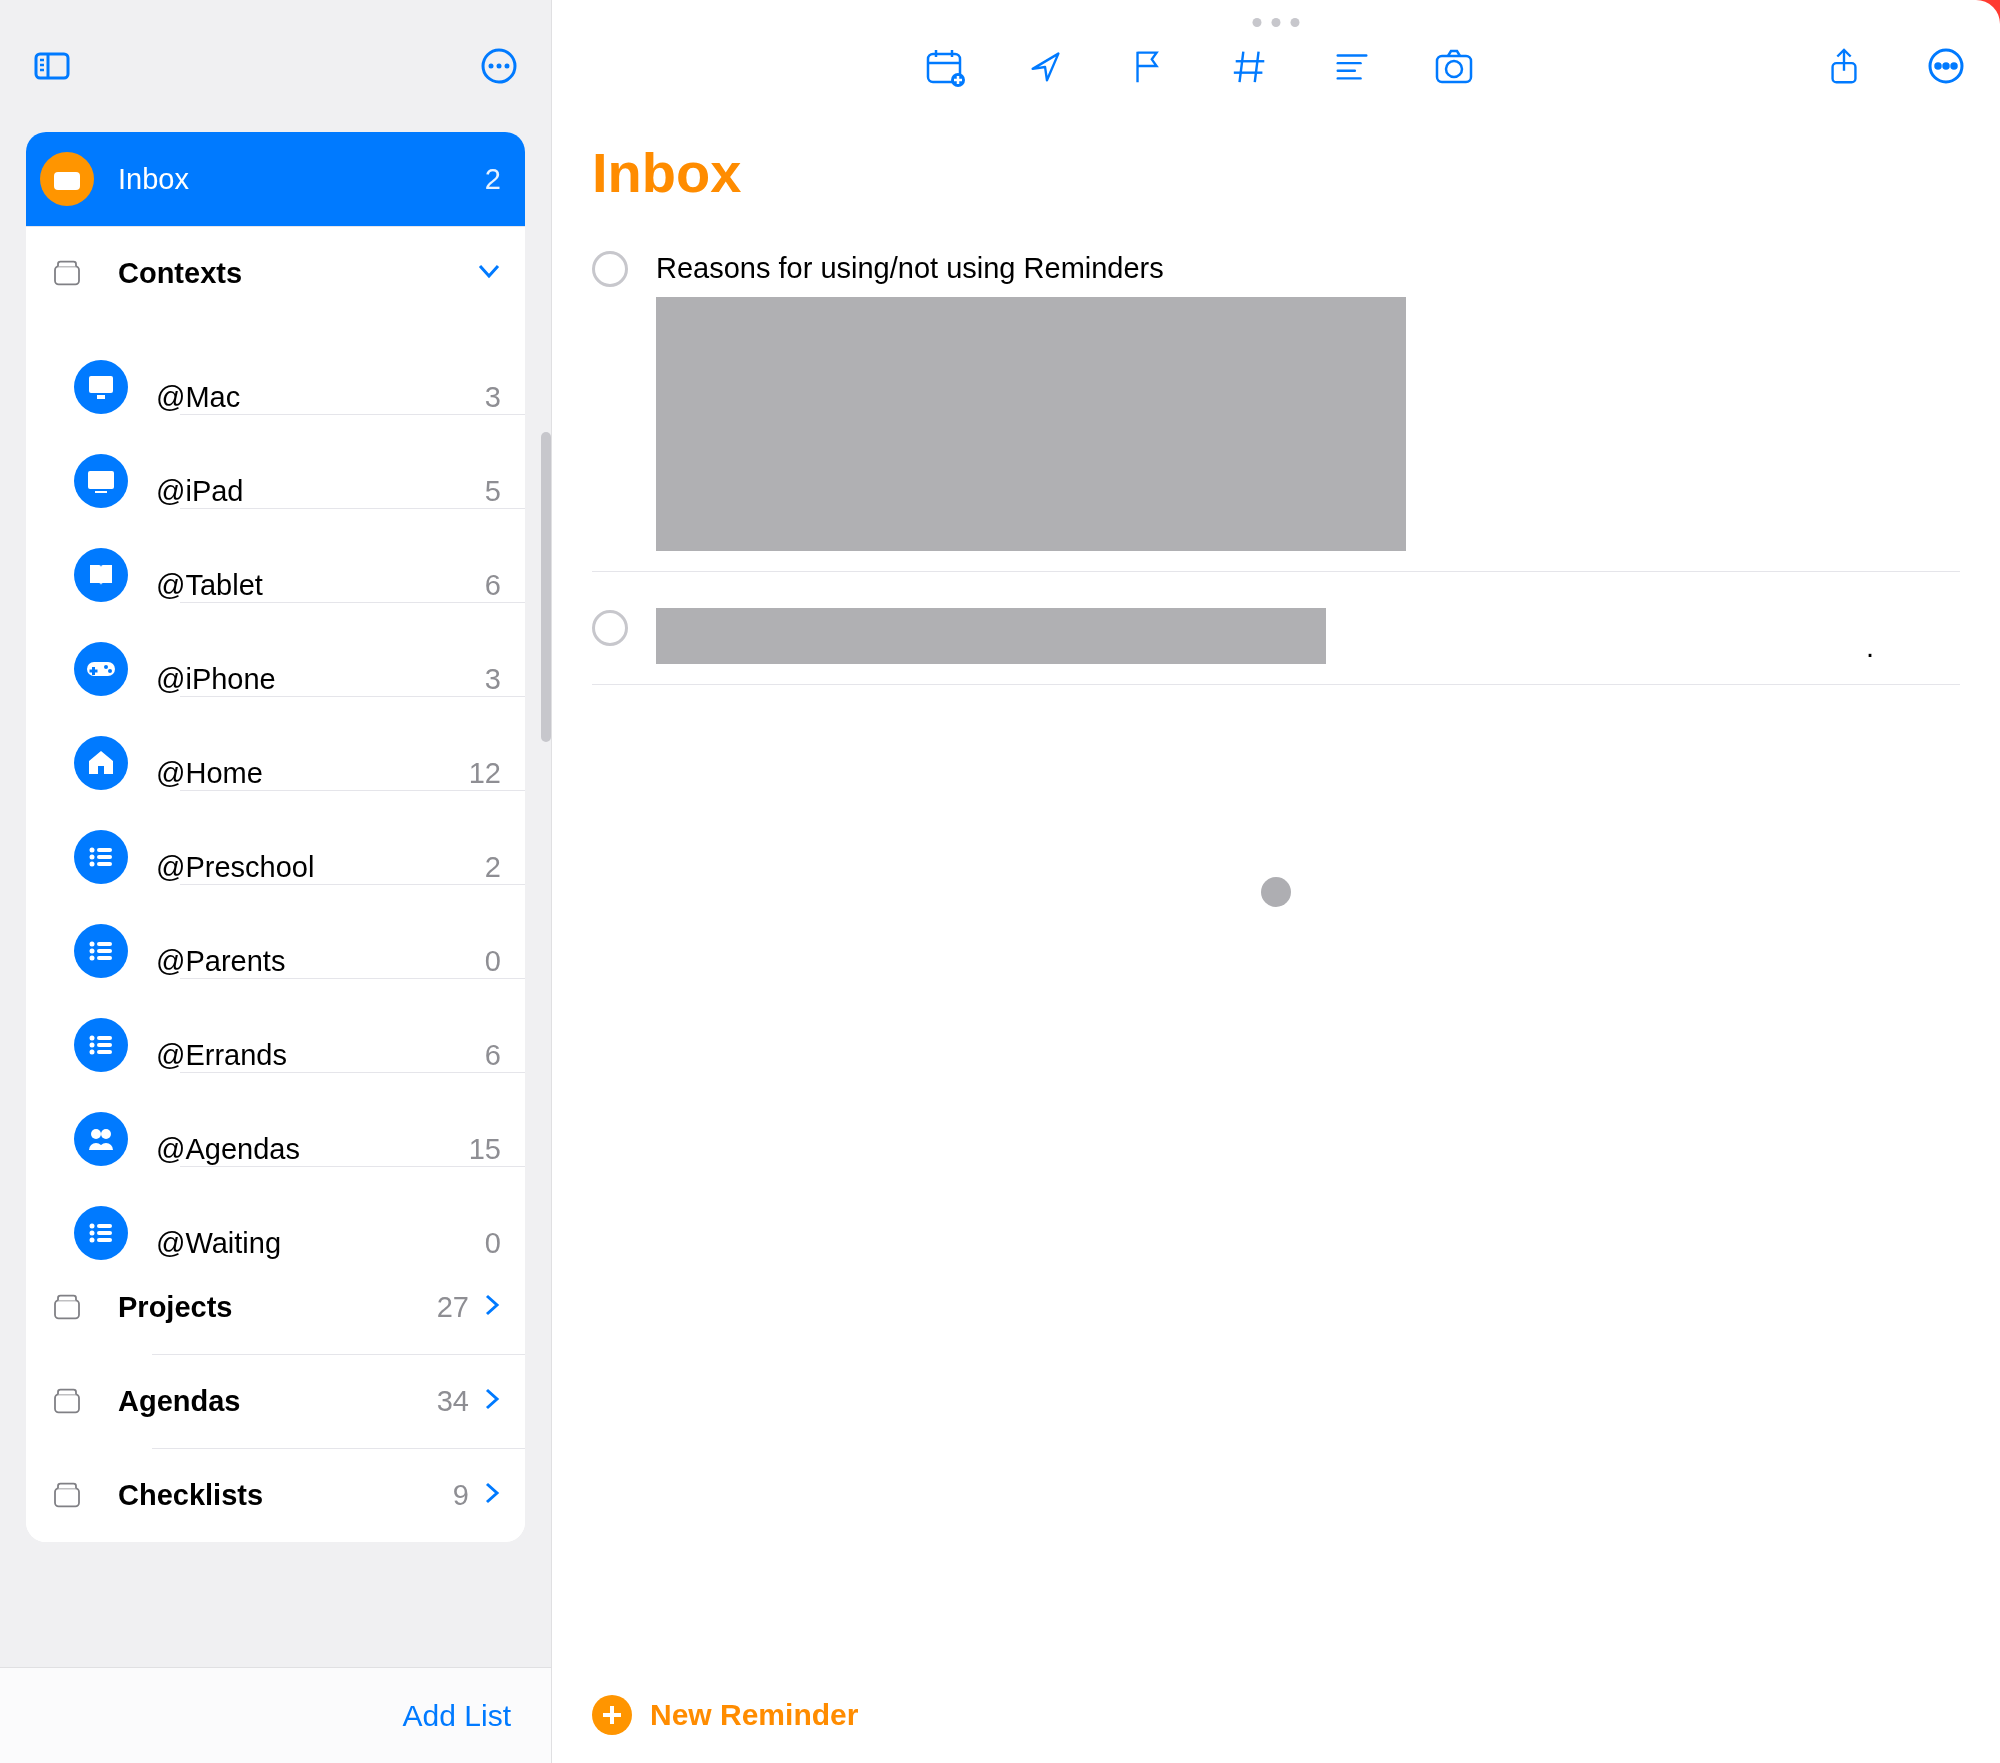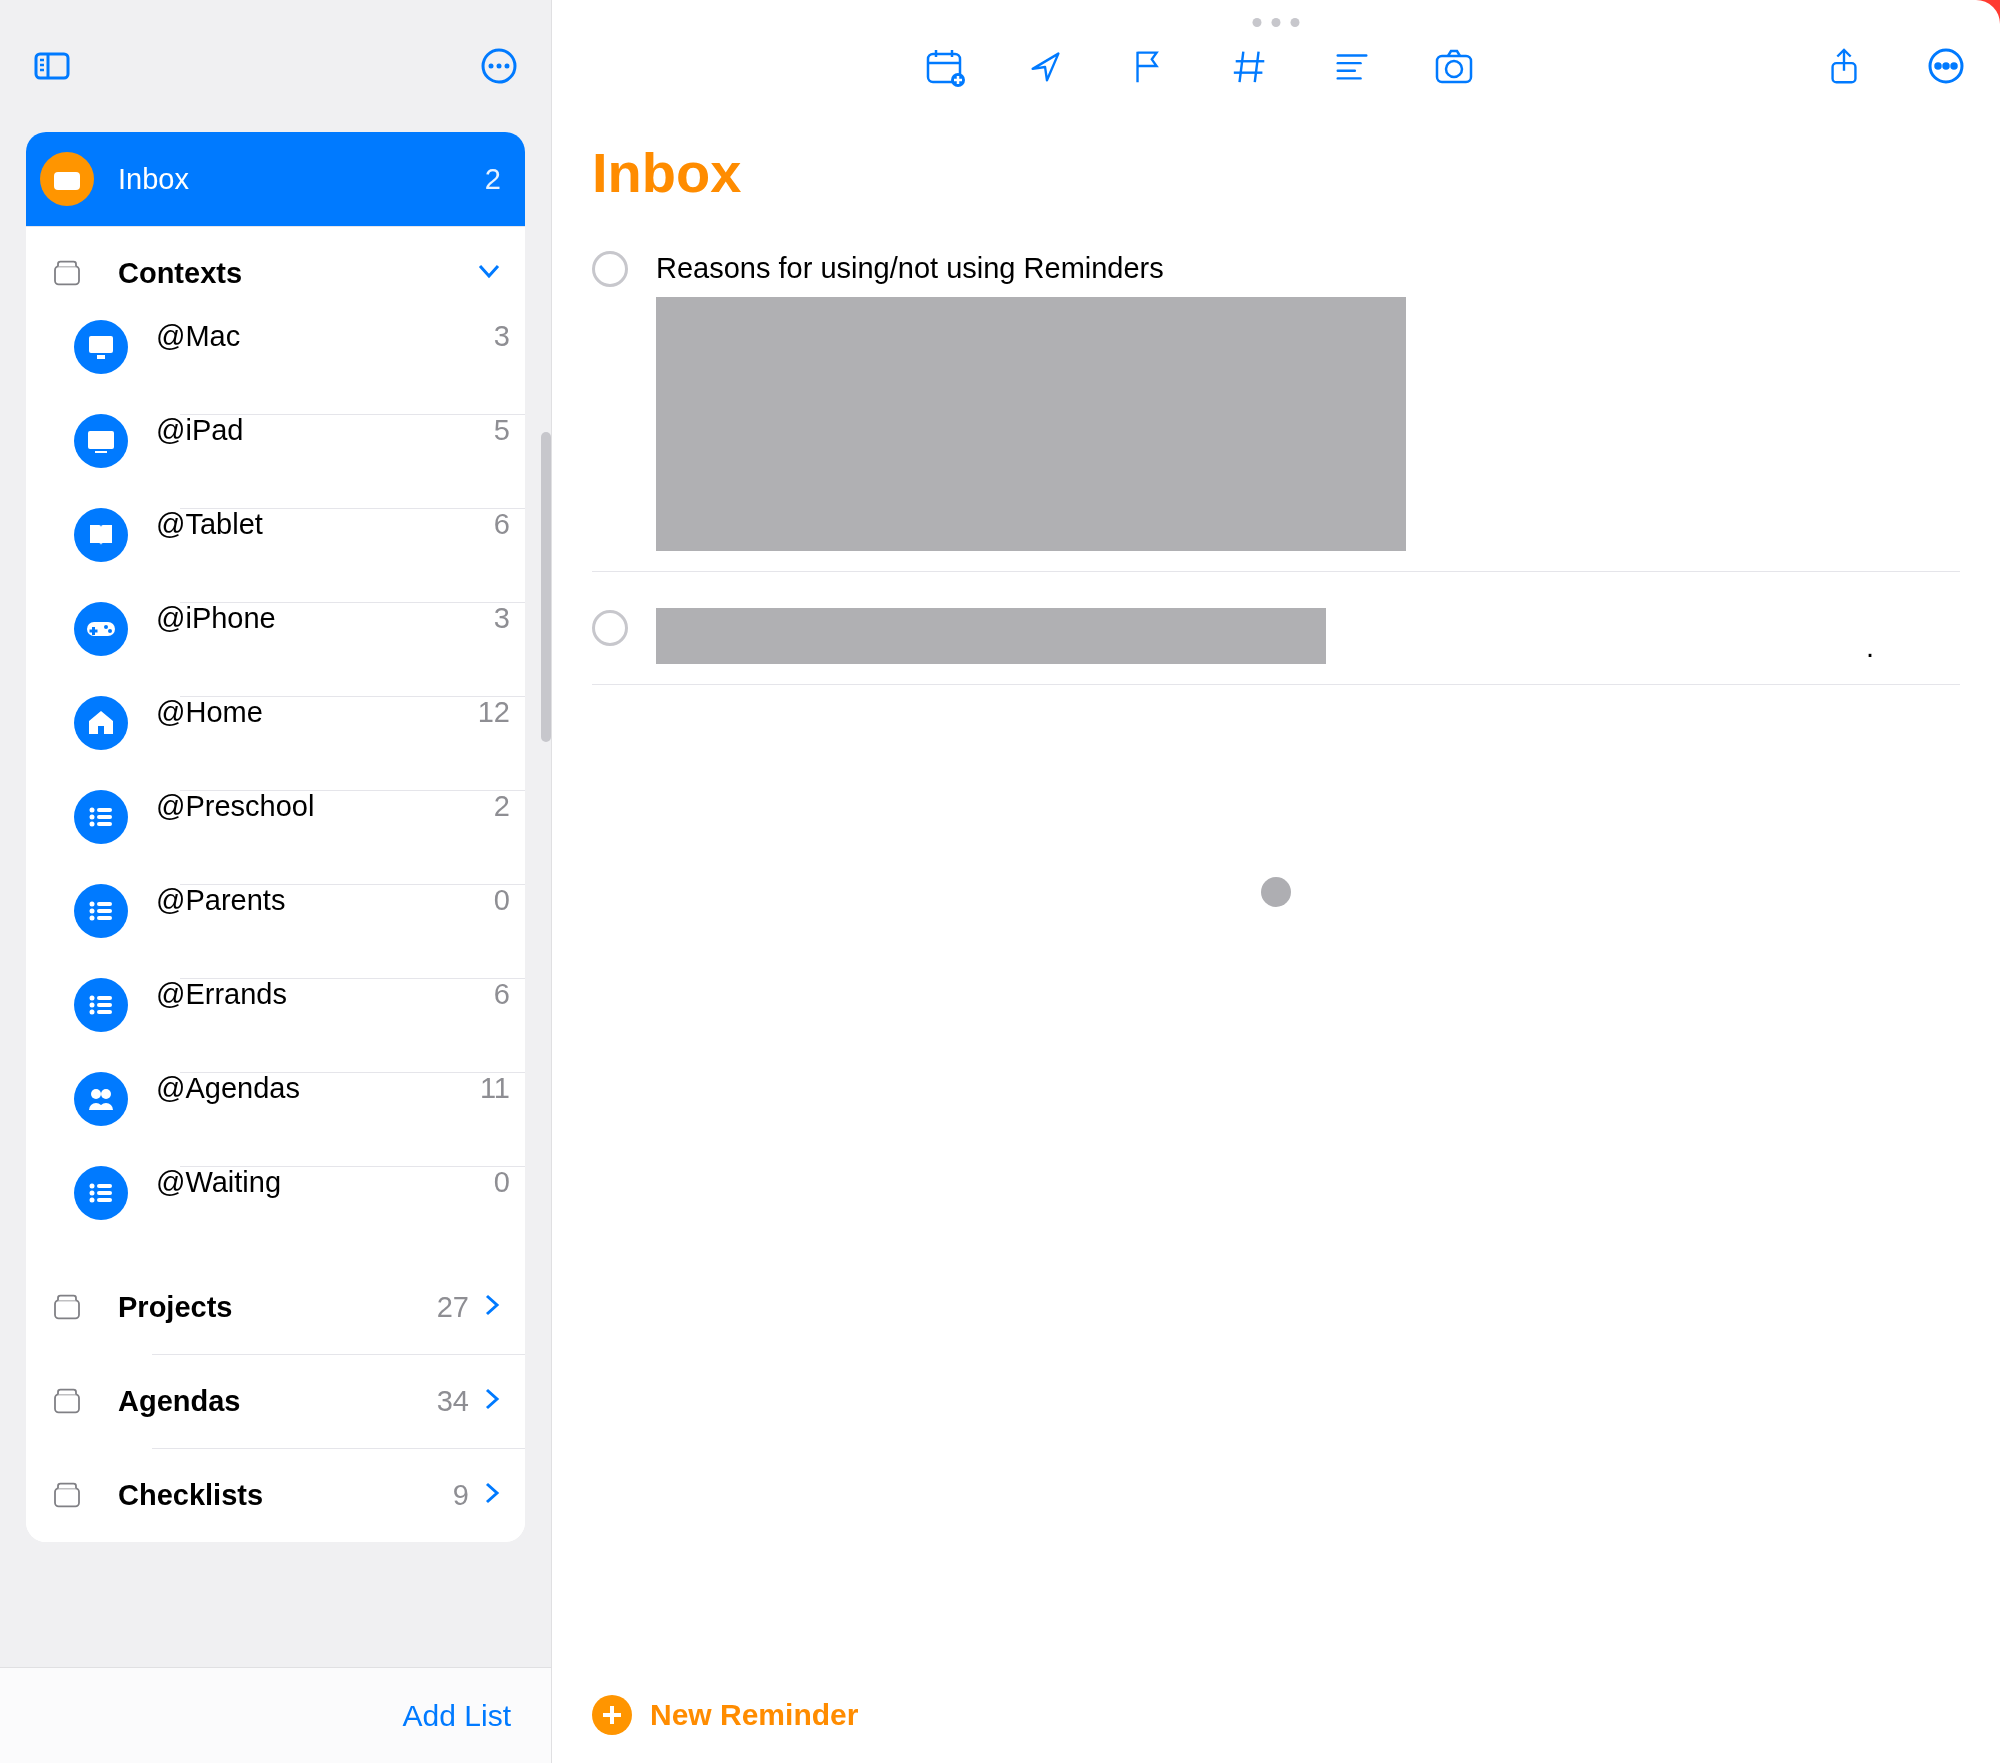--- a/index.html
+++ b/index.html
@@ -40,21 +40,21 @@
   .row .ic svg{width:30px;height:30px;fill:#fff;}
   .row .ic.folder-ic{background:none;width:50px;height:50px;margin-right:26px;margin-left:2px;}
   .row .label{flex:1;font-size:29px;font-weight:400;}
   .row .label.bold{font-weight:600;}
   .row .count{font-size:29px;color:var(--gray-text);}
   .row .chev{margin-left:14px;}
   .row .chev svg{width:18px;height:24px;stroke:var(--blue);}
   .row .chev.down svg{width:24px;height:18px;}
 
   .sublist{background:#fff;}
-  .subrow{display:flex;align-items:flex-start;height:94px;padding:0 15px 0 48px;position:relative;cursor:pointer;}
+  .subrow{display:flex;align-items:flex-end;height:94px;padding:0 24px 0 48px;position:relative;cursor:pointer;}
   .sublist .subrow::before{left:154px !important;}
   .subrow .sic{width:54px;height:54px;border-radius:50%;background:var(--blue);display:flex;align-items:center;justify-content:center;margin-right:28px;flex:none;}
   .subrow .sic svg{width:30px;height:30px;fill:#fff;}
   .subrow .slabel{flex:1;font-size:29px;}
   .subrow .scount{font-size:29px;color:var(--gray-text);}
 
   .folder-list{background:#fff;margin-top:0;}
   .folder-list .row::before{left:126px !important;}
   .folder-list .count{color:var(--gray-text);margin-right:0;}
 
@@ -307,21 +307,21 @@
               <div class="slabel">@Errands</div>
               <div class="scount">6</div>
             </div>
           <div class="subrow">
               <div class="sic">
                 <svg viewBox="0 0 30 30">
                   <use href="#i-people"></use>
                 </svg>
               </div>
               <div class="slabel">@Agendas</div>
-              <div class="scount">11</div>
+              <div class="scount">15</div>
             </div>
           <div class="subrow">
               <div class="sic">
                 <svg viewBox="0 0 30 30">
                   <use href="#i-list"></use>
                 </svg>
               </div>
               <div class="slabel">@Waiting</div>
               <div class="scount">0</div>
             </div>

